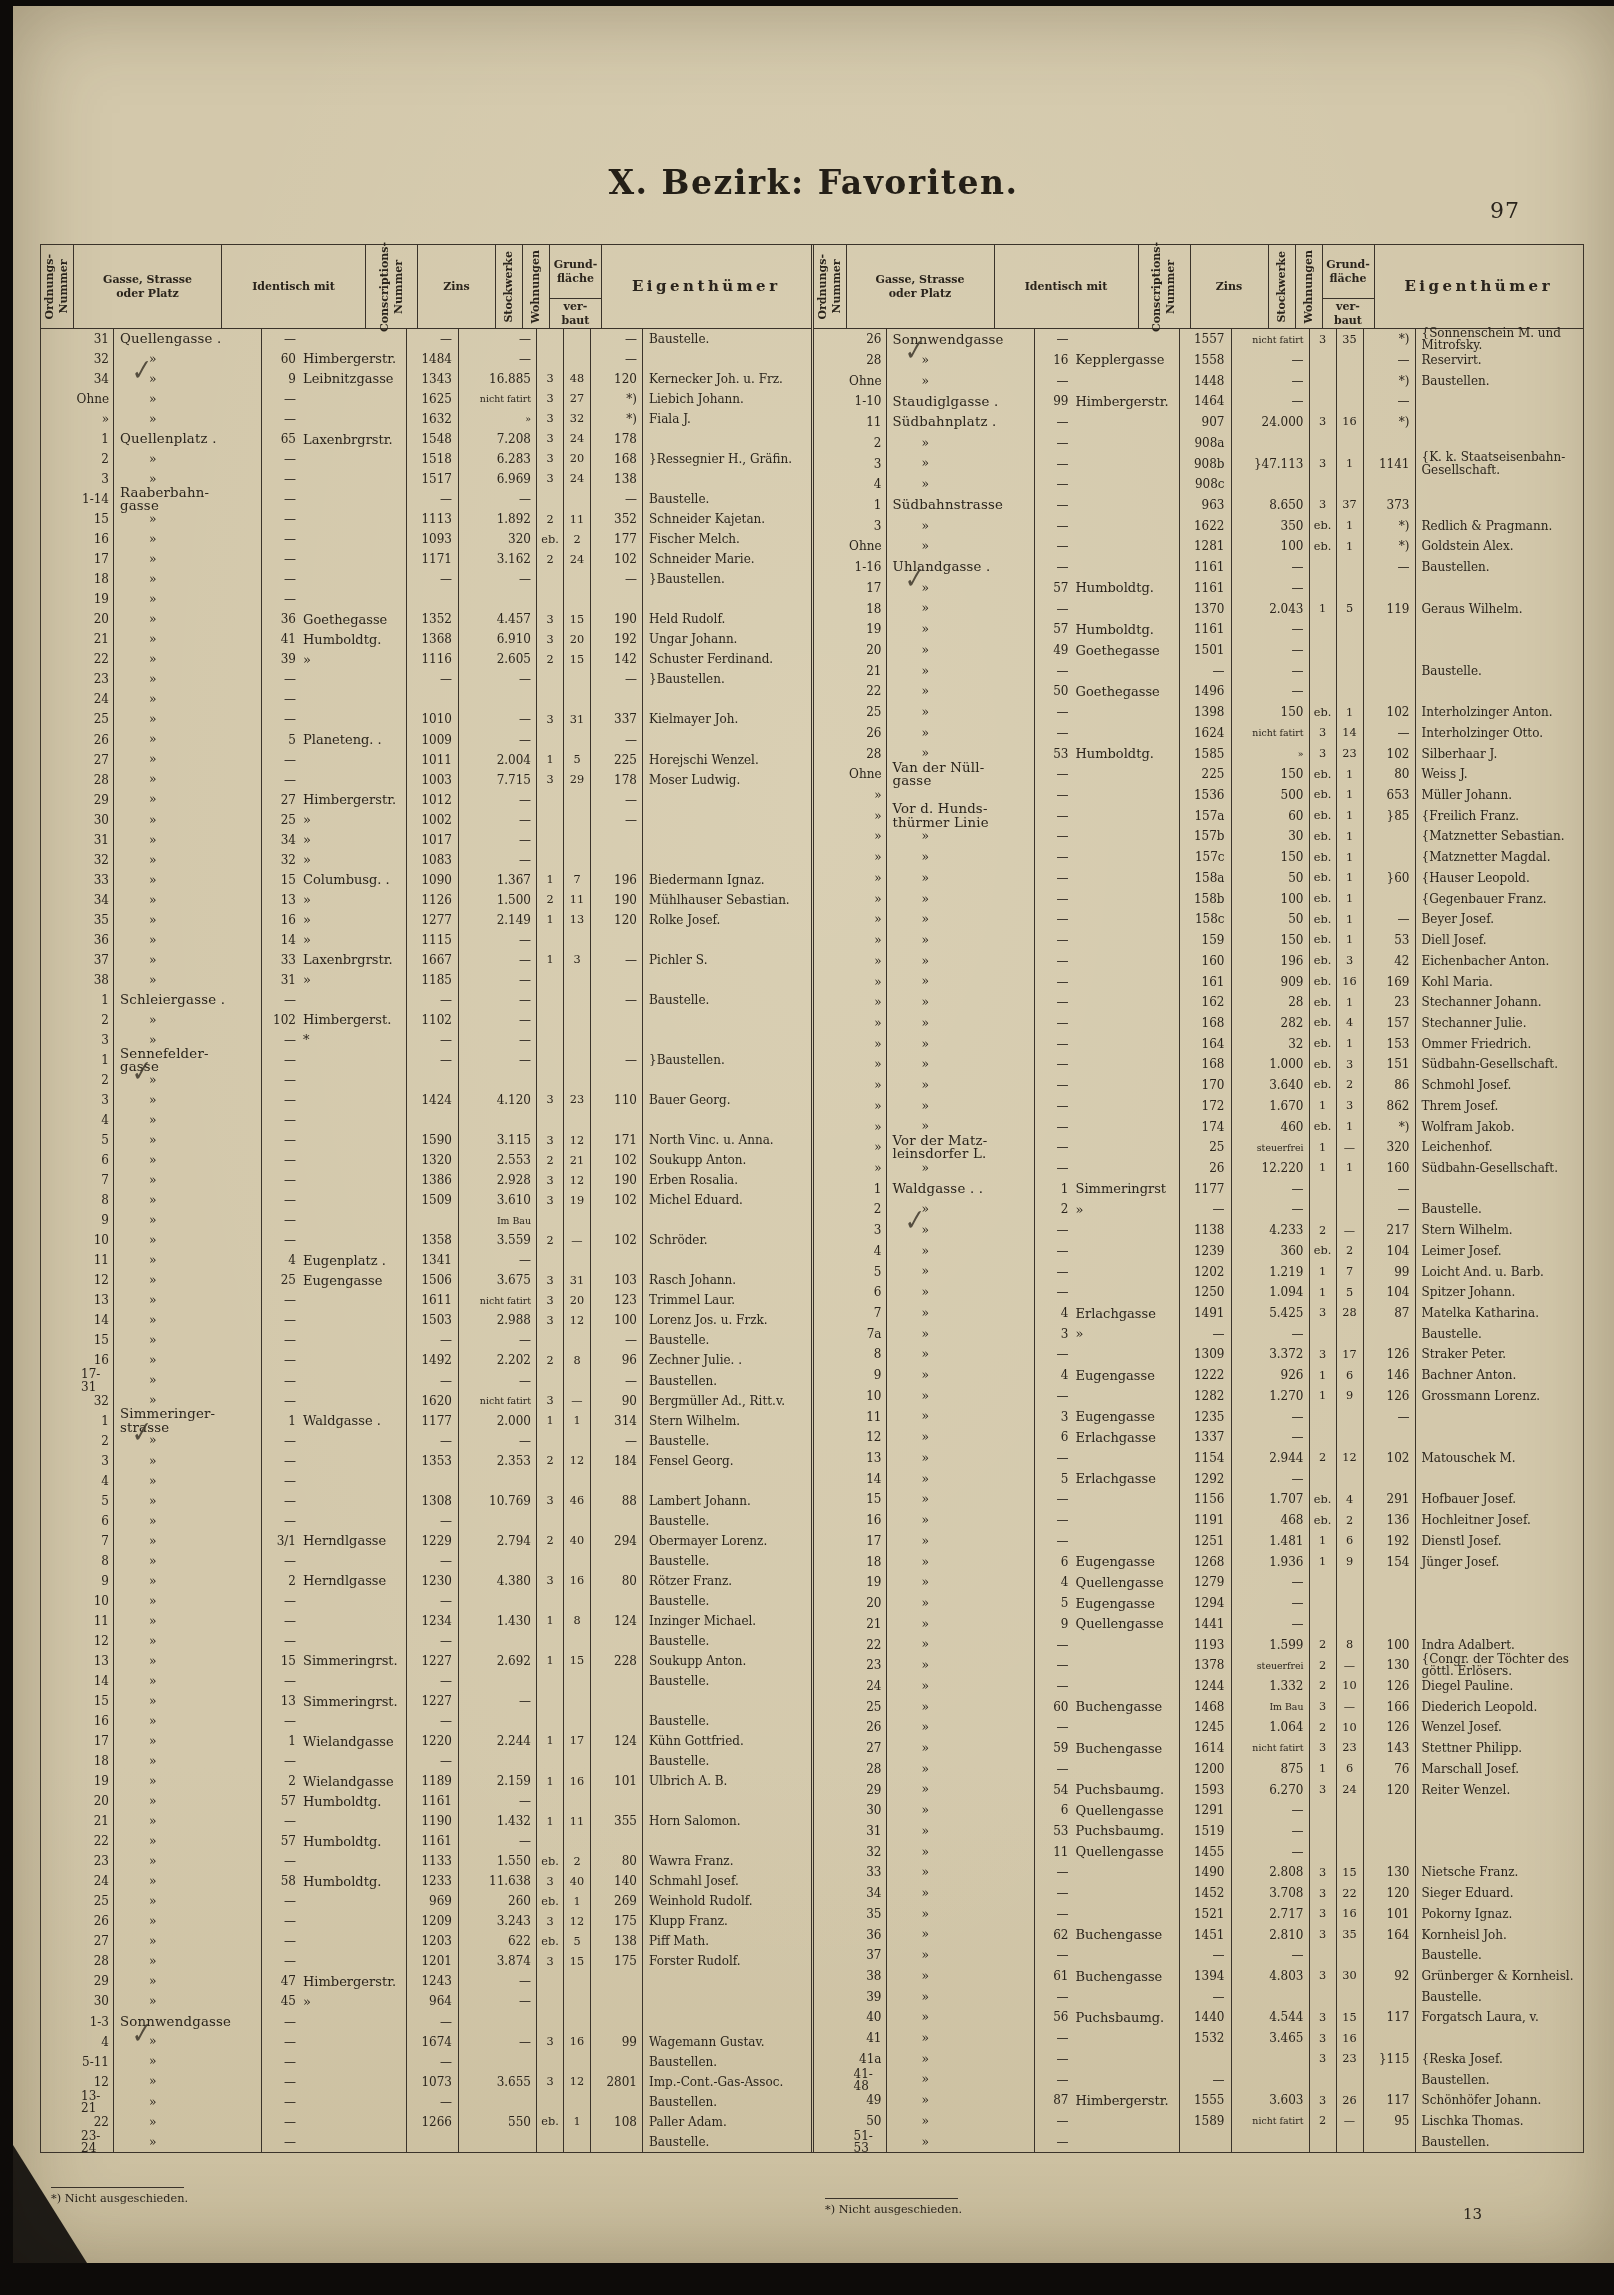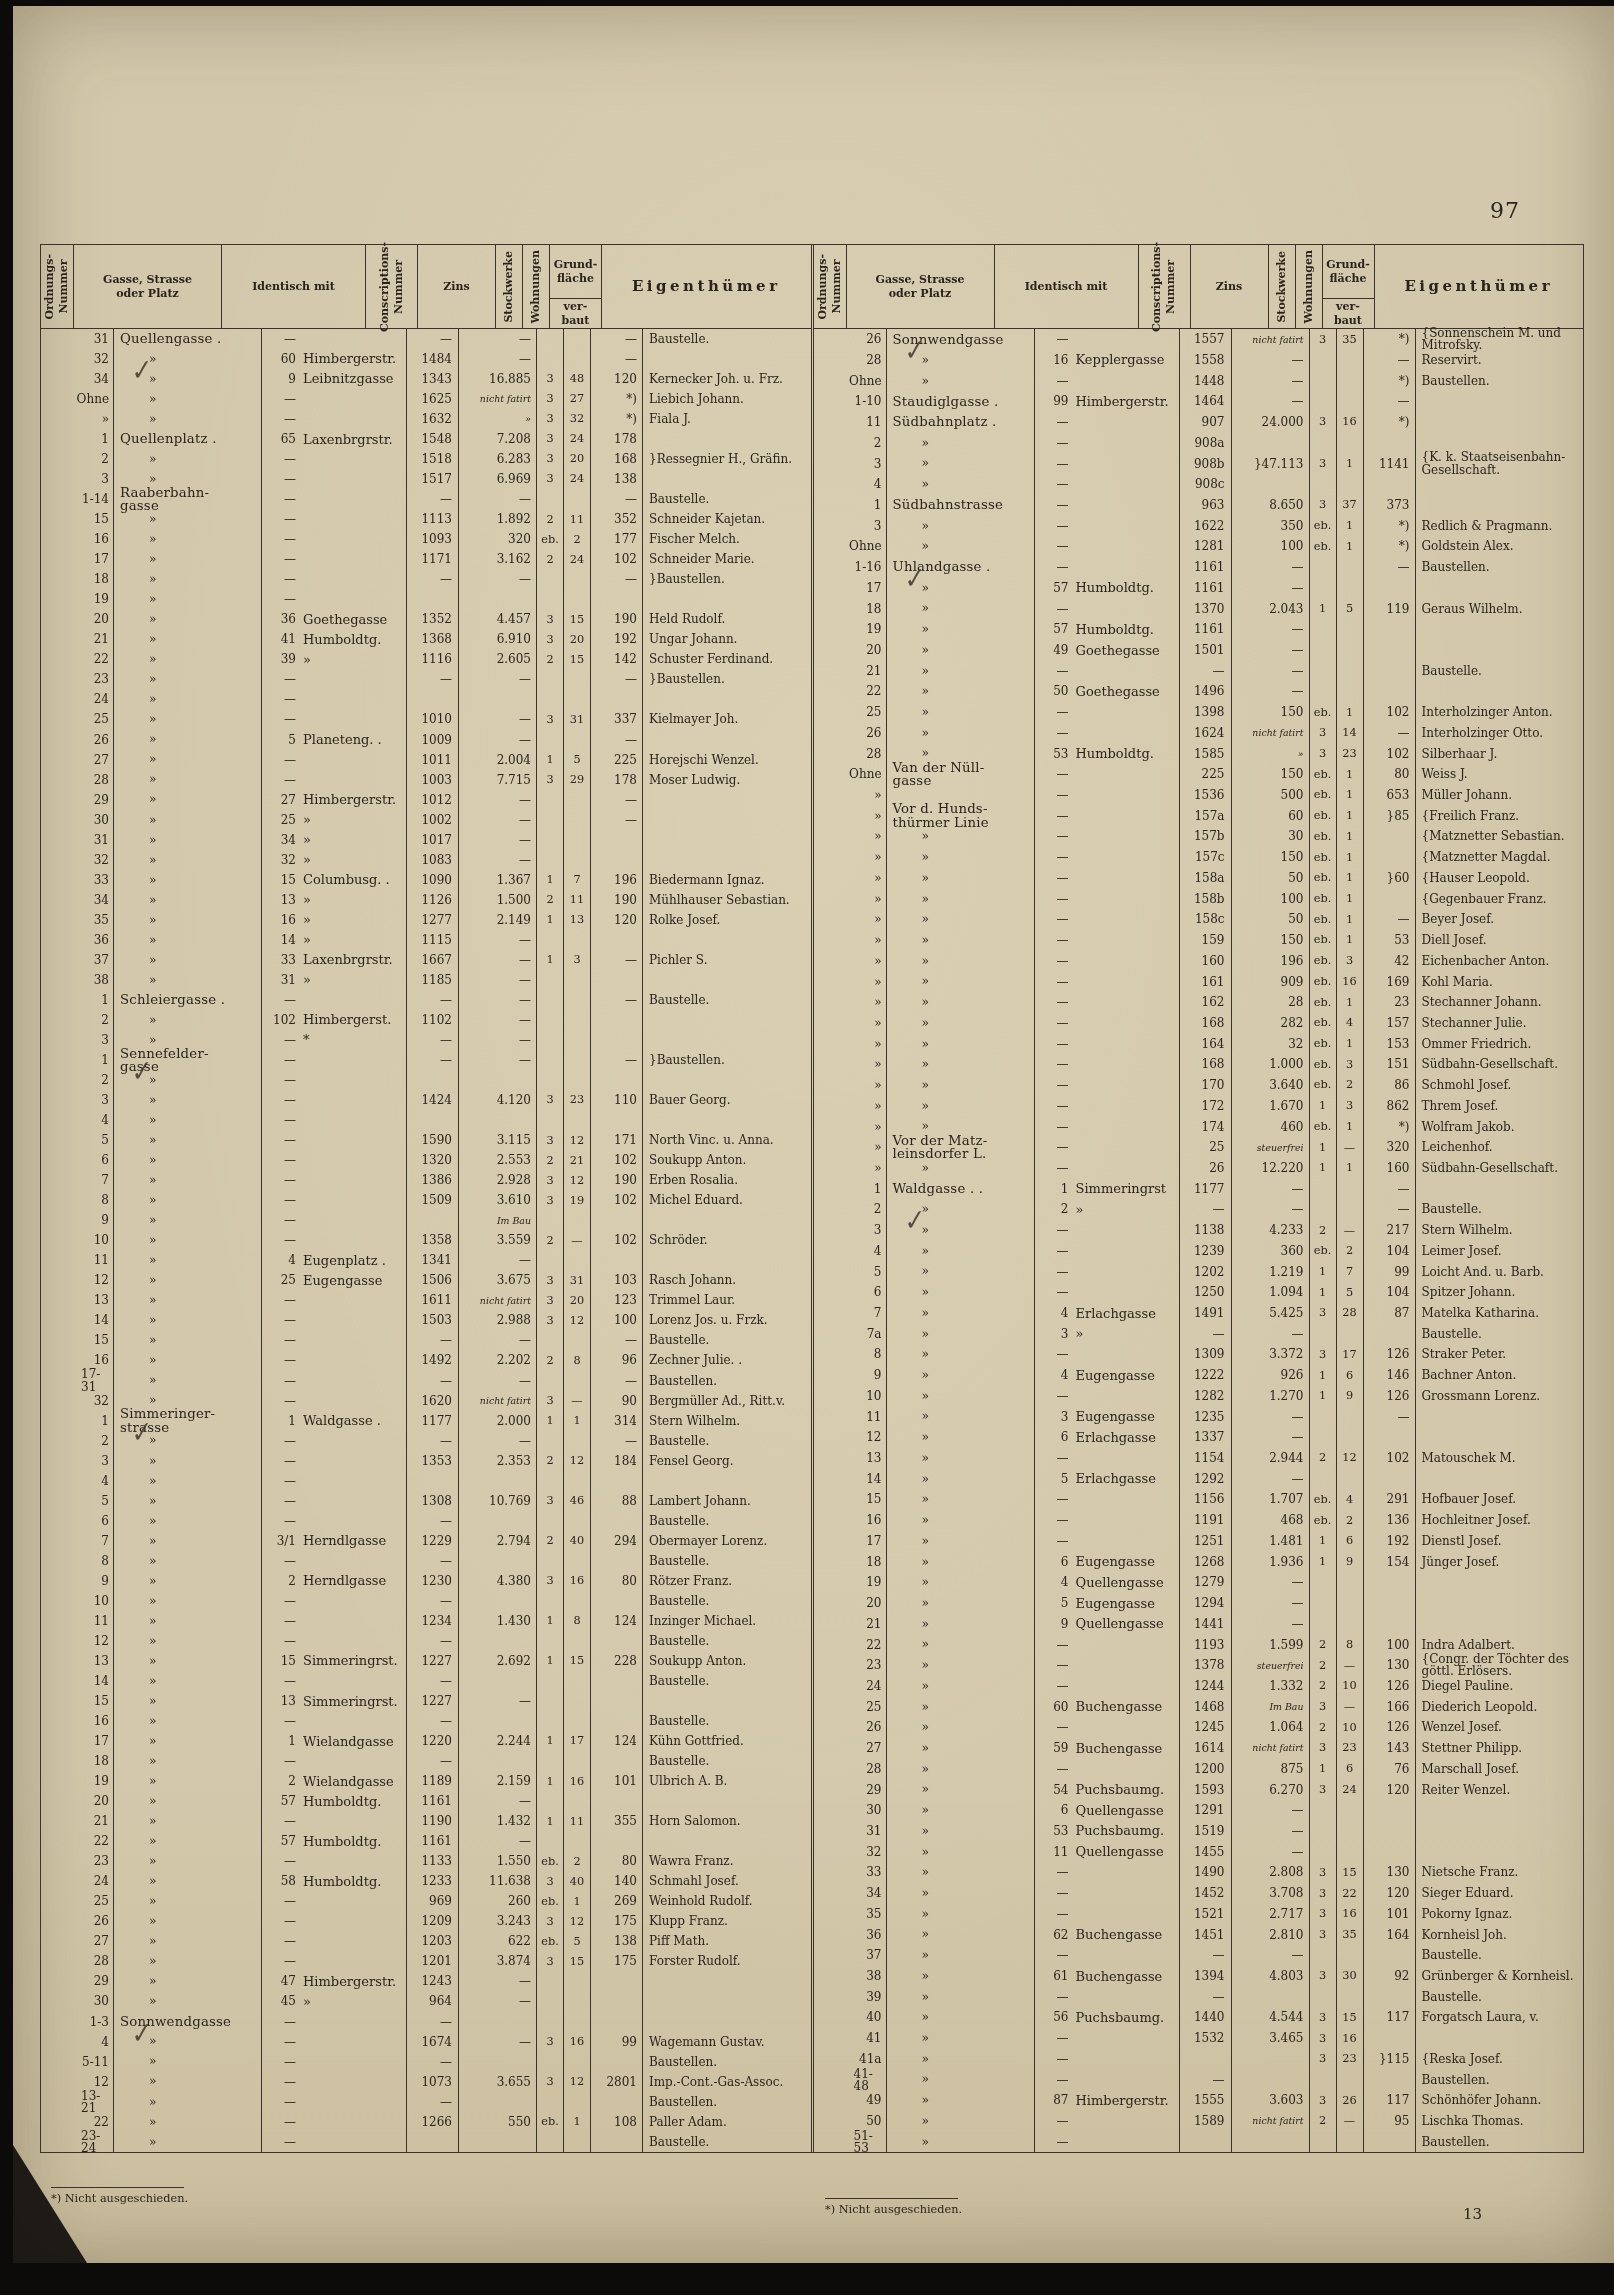--- a/index.html
+++ b/index.html
@@ -80,21 +80,21 @@
   .w-eig{flex:1 1 0;min-width:0;}
   .c-ord{justify-content:flex-end;padding-right:4px;font-size:12px;}
   .c-gasse{padding-left:6px;}
   .c-gasse span{white-space:pre-line;}
   .c-gasse.ditto{padding-left:35px;}
   .c-gasse .nm{font-weight:normal;font-size:13.3px;letter-spacing:0.2px;}
   .c-idn{justify-content:flex-end;padding-right:2px;font-size:12px;}
   .c-idname{padding-left:5px;font-size:13px;}
   .c-consc{justify-content:flex-end;padding-right:6px;font-size:12px;}
   .c-zins{justify-content:flex-end;padding-right:5px;font-size:12px;}
-  .c-zins .txtval{font-size:9.4px;font-style:italic;}
+  .c-zins .txtval{font-size:9.4px;}
   .c-stock,.c-wohn{justify-content:center;font-size:11.3px;}
   .c-fl{justify-content:flex-end;padding-right:5px;font-size:12px;}
   .c-eig{padding-left:6px;font-size:12px;}
   .c-eig span{white-space:normal;}
   .check{
     position:absolute;left:17px;top:8px;font-size:26px;color:#3f382c;
     transform:rotate(-14deg) skewX(-12deg);opacity:.85;pointer-events:none;
     font-family:"DejaVu Sans", sans-serif;
   }
   .footnote{
@@ -105,20 +105,21 @@
   .fn-right{left:812px;bottom:47px;}
   .bottomnum{position:absolute;right:132px;bottom:40px;font-size:15px;}
   .topstrip{position:absolute;left:0;top:0;right:0;height:6px;background:#0d0b09;}
 </style>
 </head>
 <body>
 
 <div class="topstrip"></div>
 
 <div class="paper">
+  <div class="title">X. Bezirk: Favoriten.</div>
   <div class="pagenum">97</div>
 
   <div class="tables">
     <div class="half" id="half-left">
         <div class="thead">
           <div class="hcell w-ord">
             <span class="vtext">Ordnungs-
 Nummer</span>
           </div>
           <div class="hcell w-gasse bl">

